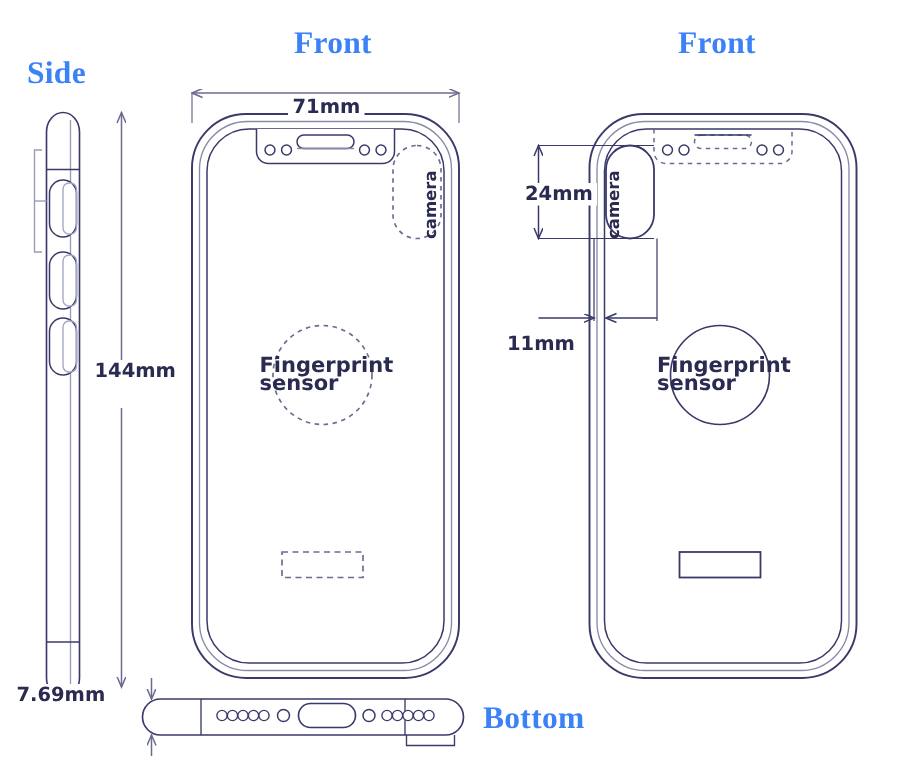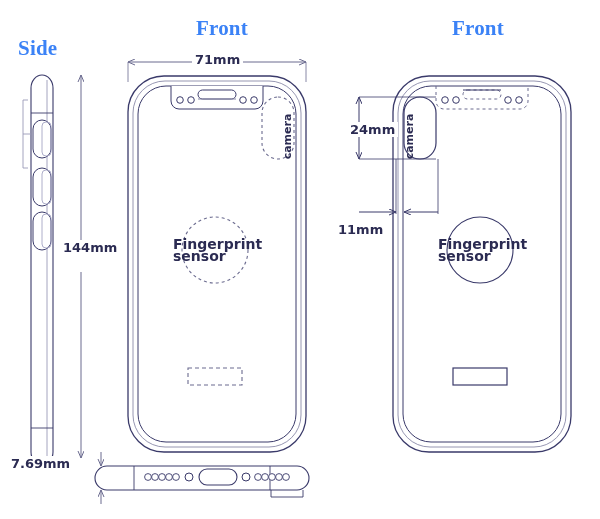--- a/index.html
+++ b/index.html
@@ -33,21 +33,21 @@
   .dim-label {
     position: absolute;
     font-family: "DejaVu Sans", "Liberation Sans", sans-serif;
     font-weight: bold;
     font-size: 13px;
     color: #2b2b52;
     white-space: nowrap;
     background: #ffffff;
     padding: 0 3px;
   }
-  #dim-71   { left: 192px; top: 52px; text-align: right; }
+  #dim-71   { left: 192px; top: 64px; text-align: right; }
   #dim-144  { left: 60px;  top: 240px; }
   #dim-769  { left: 8px;   top: 456px; }
   #dim-24   { left: 347px; top: 122px; }
   #dim-11   { left: 335px; top: 222px; }
 
   .svg-layer {
     position: absolute;
     left: 0; top: 0;
     width: 600px;
     height: 519px;
@@ -225,20 +225,21 @@
 
     <g>
       <line x1="101" y1="452" x2="101" y2="466" stroke="#6b6b8f" stroke-width="1" marker-end="url(#arrHead)"></line>
       <line x1="101" y1="504" x2="101" y2="490" stroke="#6b6b8f" stroke-width="1" marker-end="url(#arrHead)"></line>
     </g>
   </svg>
 
   <div class="view-title" id="title-side">Side</div>
   <div class="view-title" id="title-front">Front</div>
   <div class="view-title" id="title-back">Front</div>
+  <div class="view-title" id="title-bottom">Bottom</div>
 
   <div class="dim-label" id="dim-71">71mm</div>
   <div class="dim-label" id="dim-144">144mm</div>
   <div class="dim-label" id="dim-769">7.69mm</div>
   <div class="dim-label" id="dim-24">24mm</div>
   <div class="dim-label" id="dim-11">11mm</div>
 
   <div class="callout vert" id="cam-front-label">camera</div>
   <div class="callout vert" id="cam-back-label">camera</div>
 

